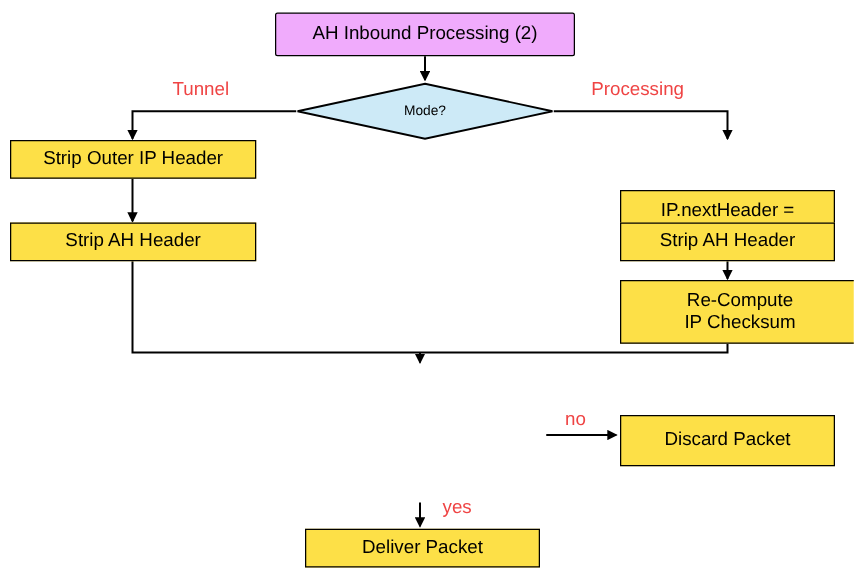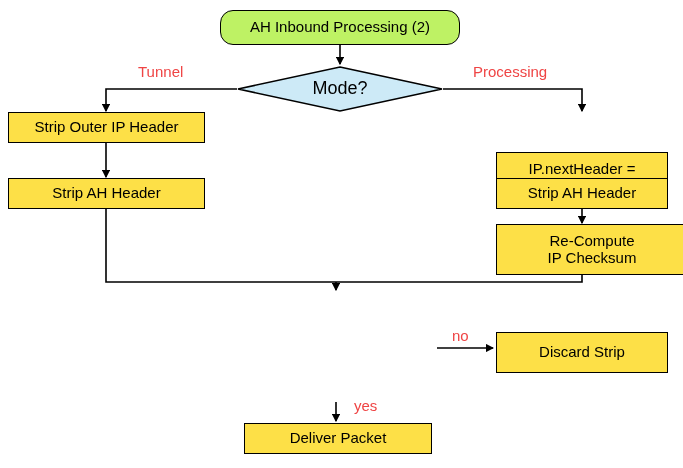--- a/index.html
+++ b/index.html
@@ -39,23 +39,23 @@
     font-size: 15px;
     line-height: 1.12;
     white-space: pre-line;
     z-index: 3;
   }
   .box {
     background: #fde047;
     border: 1.4px solid #000000;
   }
   .terminator {
-    background: #bef264;
+    background: #f0abfc;
     border: 1.6px solid #000000;
-    border-radius: 13px;
+    border-radius: 2px;
   }
   .diamond-wrap {
     position: absolute;
     z-index: 3;
   }
   .diamond-wrap svg {
     position: absolute;
     left: 0;
     top: 0;
     overflow: visible;
@@ -63,21 +63,21 @@
   .diamond-label {
     position: absolute;
     left: 0;
     top: 0;
     width: 100%;
     height: 100%;
     display: flex;
     align-items: center;
     justify-content: center;
     text-align: center;
-    font-size: 18px;
+    font-size: 11px;
     line-height: 1.1;
     color: #000000;
     white-space: pre-line;
   }
   .edge-label {
     position: absolute;
     font-size: 15px;
     color: #ef4444;
     white-space: nowrap;
     z-index: 4;
@@ -133,21 +133,21 @@
 
   <div class="node box" style="left:496px; top:112px; width:172px; height:51px;margin-top:40px;">IP.nextHeader =
 AH.nextHeader</div>
 
   <div class="node box" style="left:496px; top:178px; width:172px; height:31px;">Strip AH Header</div>
 
   <div class="node box" style="left:496px; top:224px; width:192px; height:51px;">Re-Compute
 IP Checksum</div>
 
 
-  <div class="node box" style="left:496px; top:332px; width:172px; height:41px;">Discard Strip</div>
+  <div class="node box" style="left:496px; top:332px; width:172px; height:41px;">Discard Packet</div>
 
   <div class="node box" style="left:244px; top:423px; width:188px; height:31px;">Deliver Packet</div>
 
   <div class="edge-label" style="left:138px; top:63px;">Tunnel</div>
 
   <div class="edge-label" style="left:473px; top:63px;">Processing</div>
 
   <div class="edge-label" style="left:452px; top:327px;">no</div>
 
   <div class="edge-label" style="left:354px; top:397px;">yes</div>

